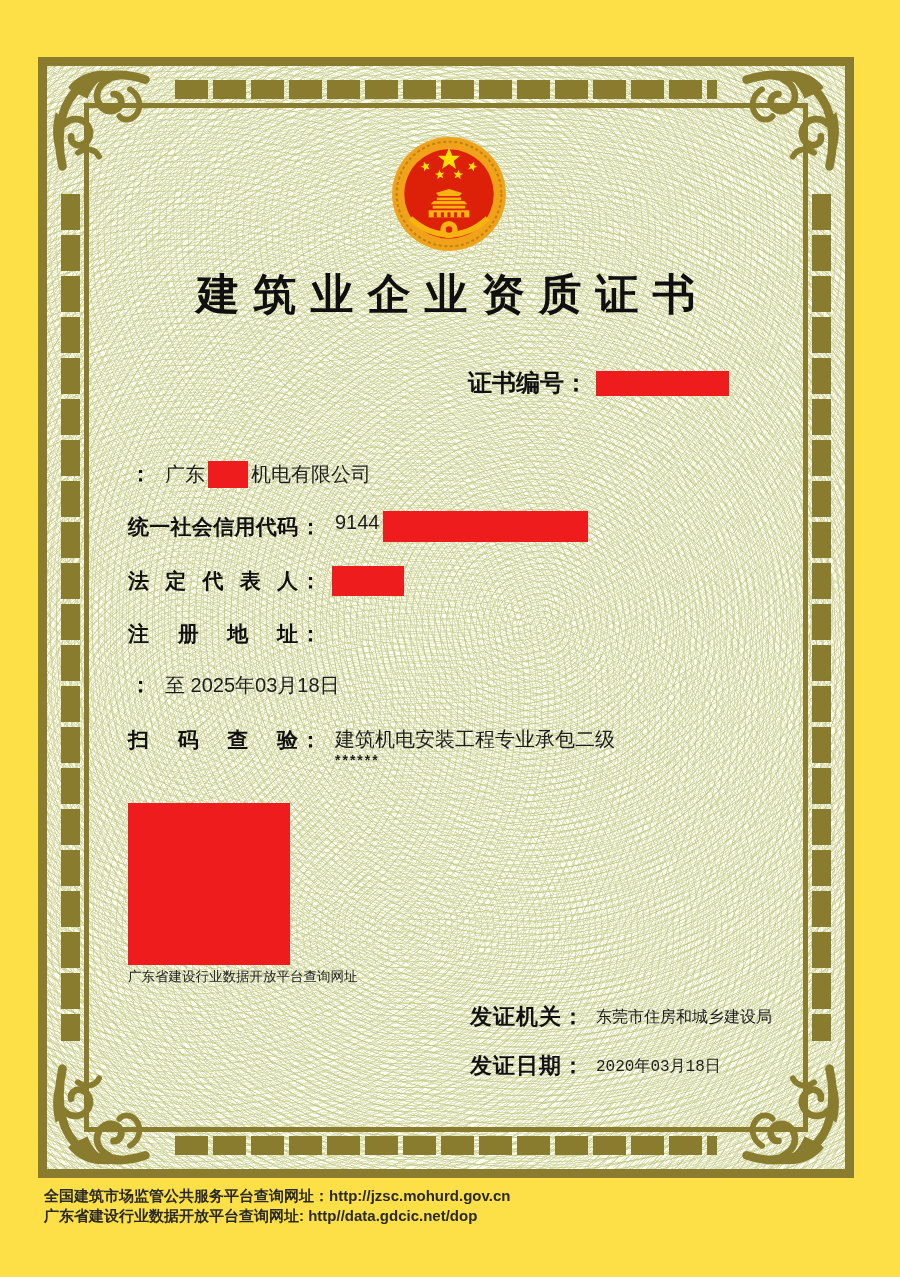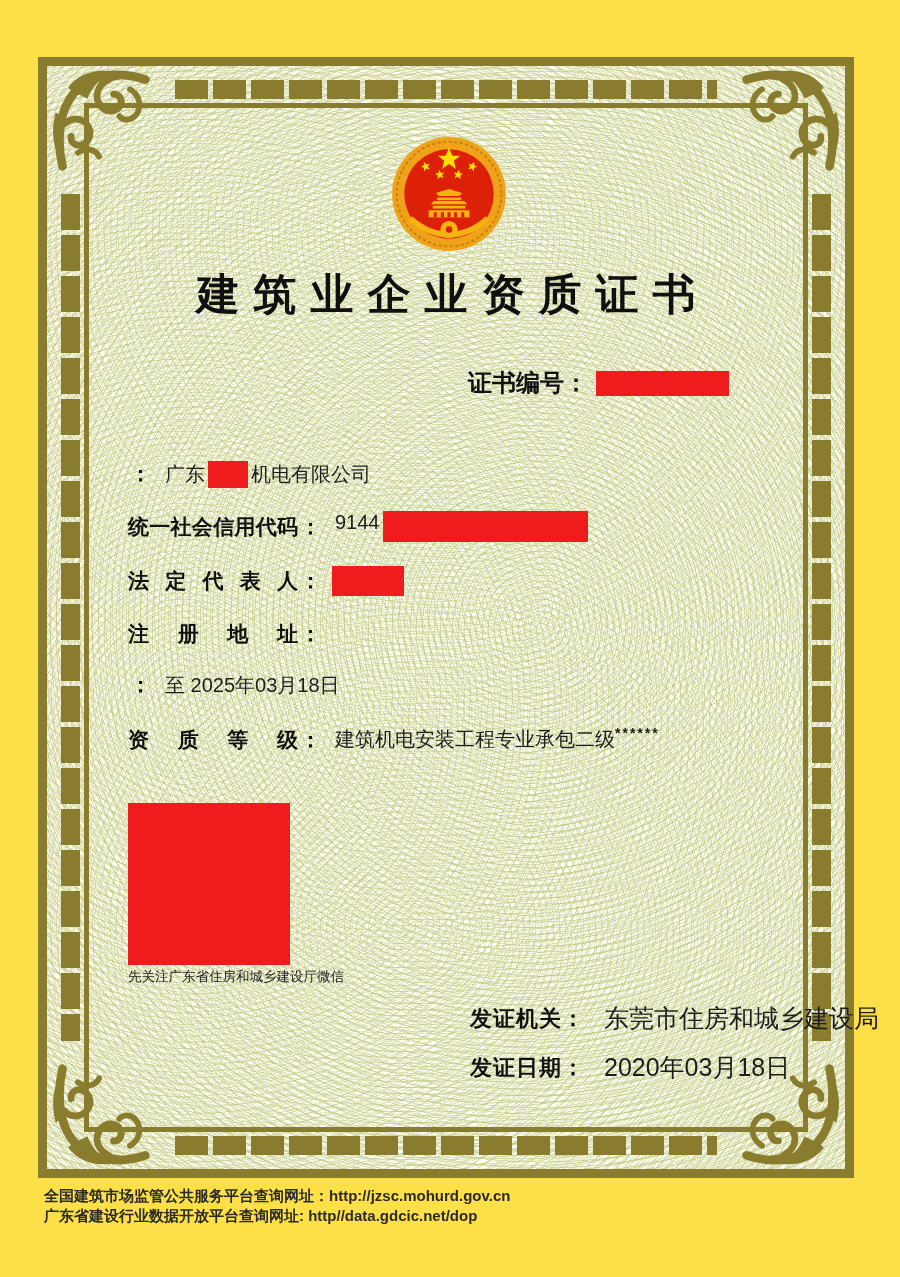--- a/index.html
+++ b/index.html
@@ -63,30 +63,30 @@
 
   .frow { position:absolute; left:128px; display:flex; align-items:center; }
   .frow .lbl {
     display:inline-block; width:170px; font-size:21px; font-weight:700; color:#111;
     text-align:justify; text-align-last:justify; white-space:normal;
   }
   .frow .colon { font-size:21px; font-weight:700; color:#111; margin-left:2px; }
   .frow .val { font-size:20px; color:#1d1d1d; margin-left:14px; display:flex; align-items:flex-start; white-space:nowrap; }
   .frow .val .redact { margin:0 3px; }
   .frow.col6 { align-items:flex-start; }
-  .vstack { display:flex; flex-direction:row; }
+  .vstack { display:flex; flex-direction:column; }
   .note { font-size:14px; font-weight:700; color:#1d1d1d; letter-spacing:2px; line-height:14px; }
 
   .qr-redact { position:absolute; left:128px; top:803px; width:162px; height:162px; background:#ee1c1c; }
   .qr-caption { position:absolute; left:128px; top:966px; font-size:13.5px; color:#222; line-height:22px; }
 
   .issue-row { position:absolute; left:470px; display:flex; align-items:center; }
   .issue-row .lbl { font-size:22px; font-weight:700; color:#111; letter-spacing:1px;text-align:right; }
   .issue-row .colon { font-size:22px; font-weight:700; color:#111; }
-  .issue-row .val { font-size:25px; color:#1d1d1d; margin-left:20px; white-space:nowrap; }
+  .issue-row .val { font-size:16px; color:#1d1d1d; margin-left:12px; white-space:nowrap;font-family:Liberation Mono, monospace; }
 
   .footer { position:absolute; left:44px; top:1186px; font-size:15px; font-weight:600; color:#2a2a2a; line-height:20px; }
 </style>
 </head>
 <body>
 
 <svg width="0" height="0" style="position:absolute">
   <defs>
     <g id="flourish">
       <g fill="none" stroke="#8a7c2e" stroke-linecap="round">
@@ -195,31 +195,31 @@
     <span class="lbl">注册地址</span>
       <span class="colon">：</span>
   </div>
 
   <div class="frow" style="top:671px">
       <span class="colon">：</span>
     <span class="val">至 2025年03月18日</span>
   </div>
 
   <div class="frow col6" style="top:726px">
-    <span class="lbl">资质等级</span>
+    <span class="lbl">扫码查验</span>
       <span class="colon">：</span>
     <span class="val vstack" style="align-items:flex-start">
       <span>建筑机电安装工程专业承包二级</span>
       <span class="note">******</span>
     </span>
   </div>
 
   <div class="qr-redact"></div>
   <div class="qr-caption">
-    <div>先关注广东省住房和城乡建设厅微信</div>
+    <div>广东省建设行业数据开放平台查询网址</div>
   </div>
 
   <div class="issue-row" style="top:1002px">
     <span class="lbl">发证机关</span>
       <span class="colon">：</span>
     <span class="val">东莞市住房和城乡建设局</span>
   </div>
 
   <div class="issue-row" style="top:1051px">
     <span class="lbl">发证日期</span>

